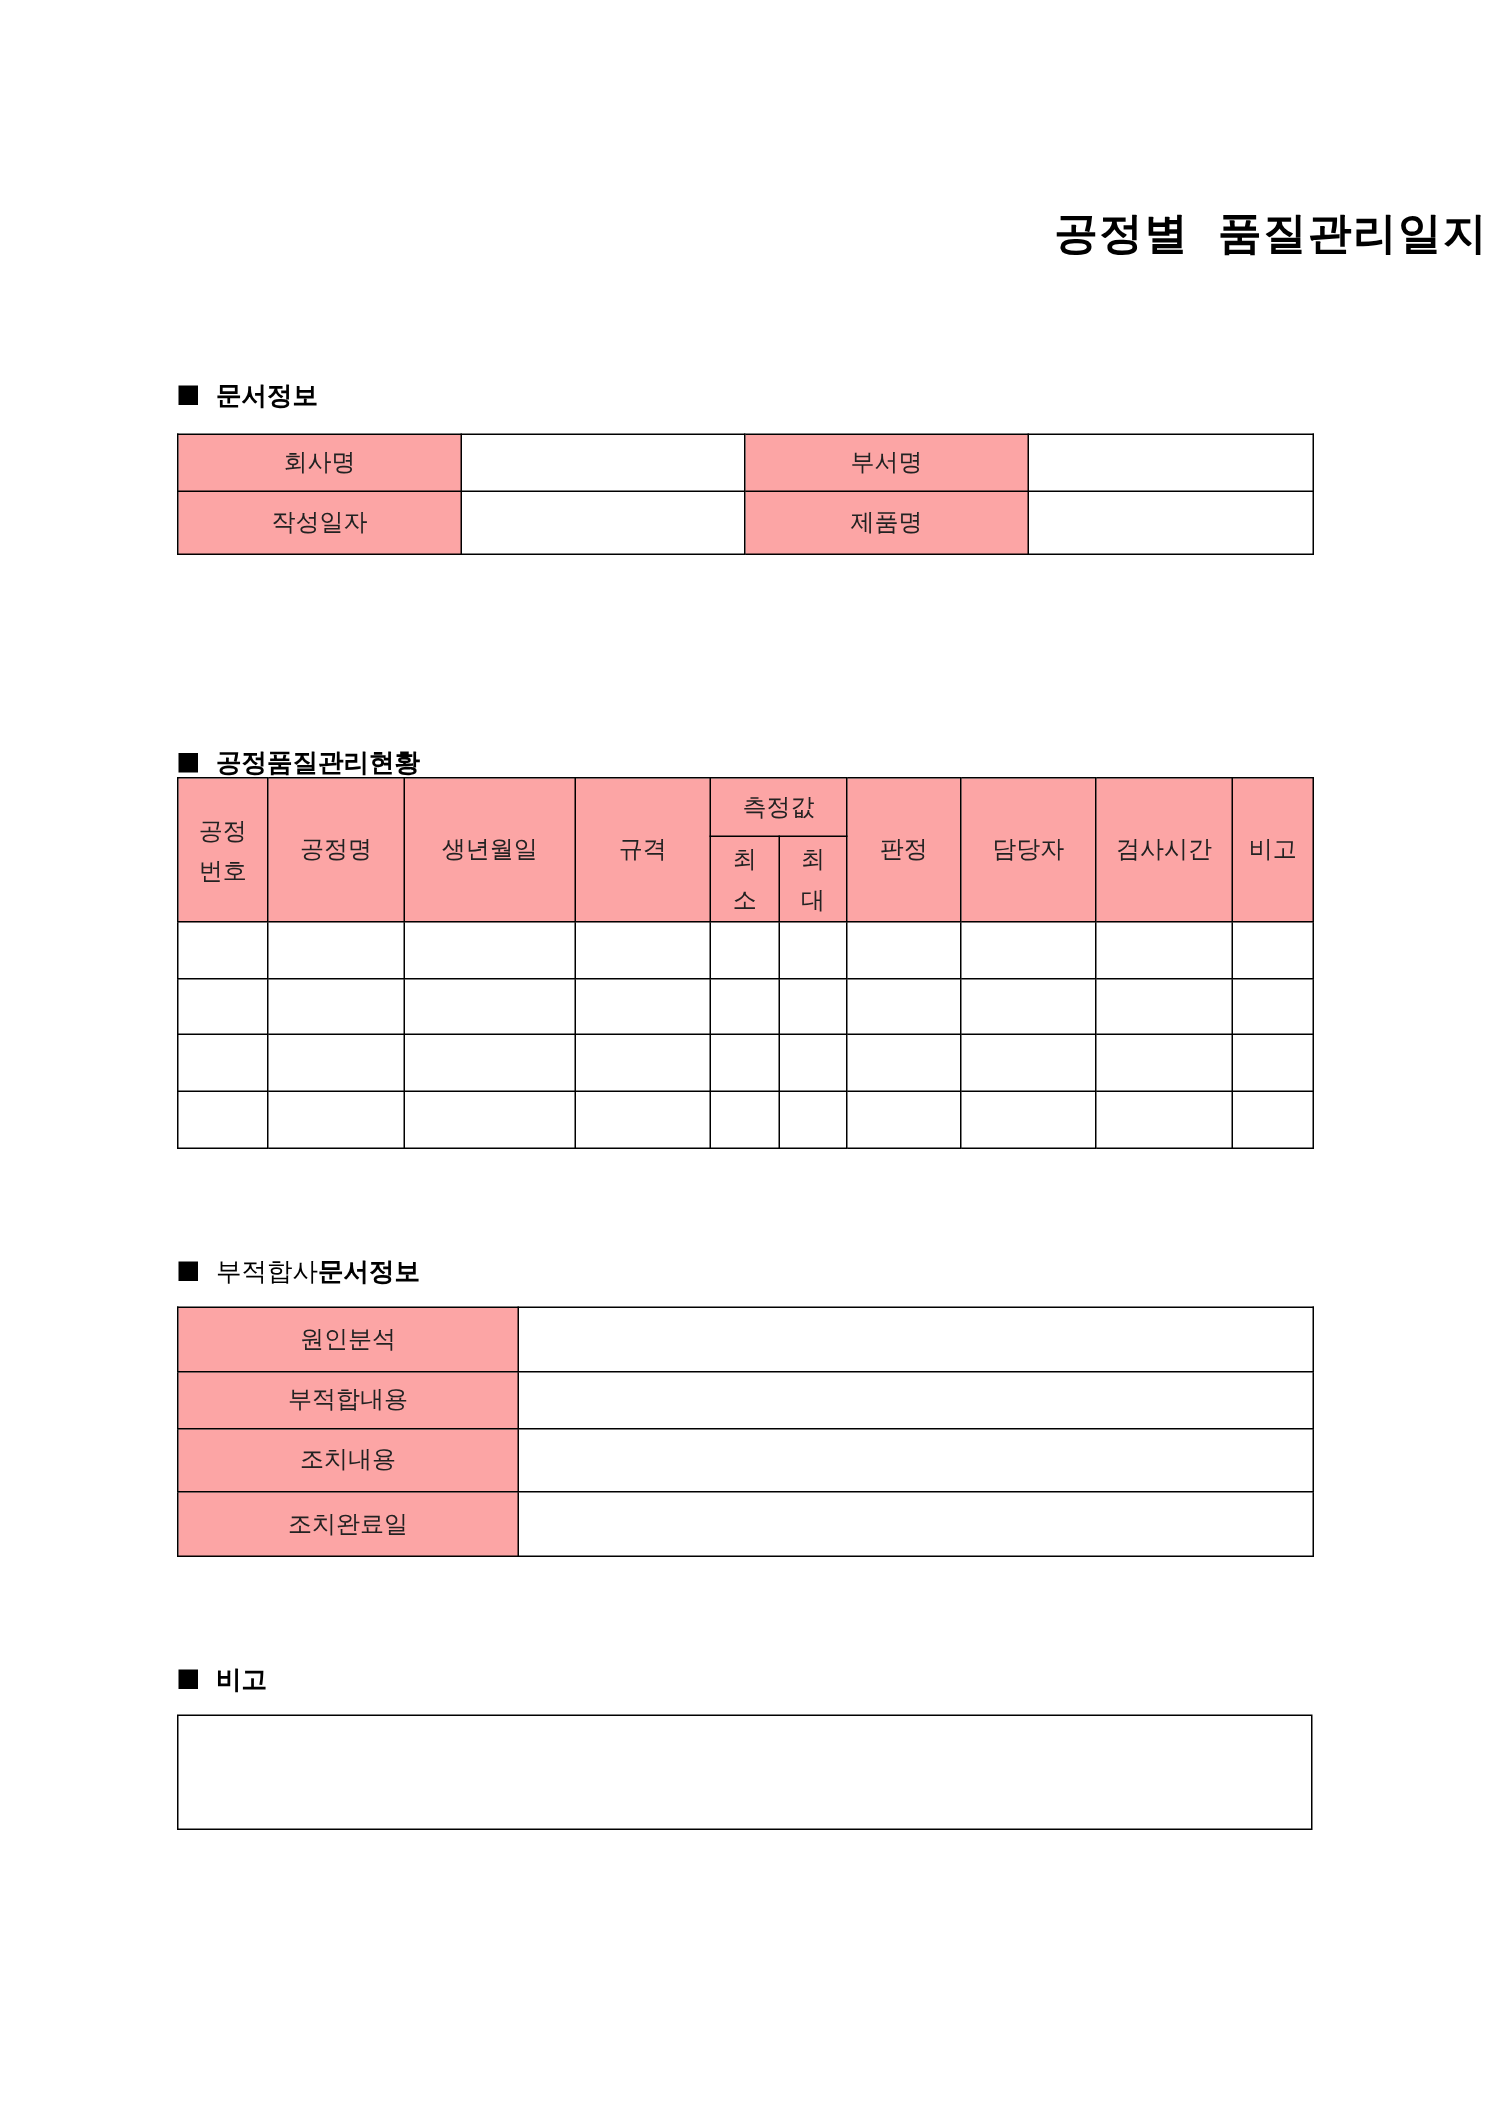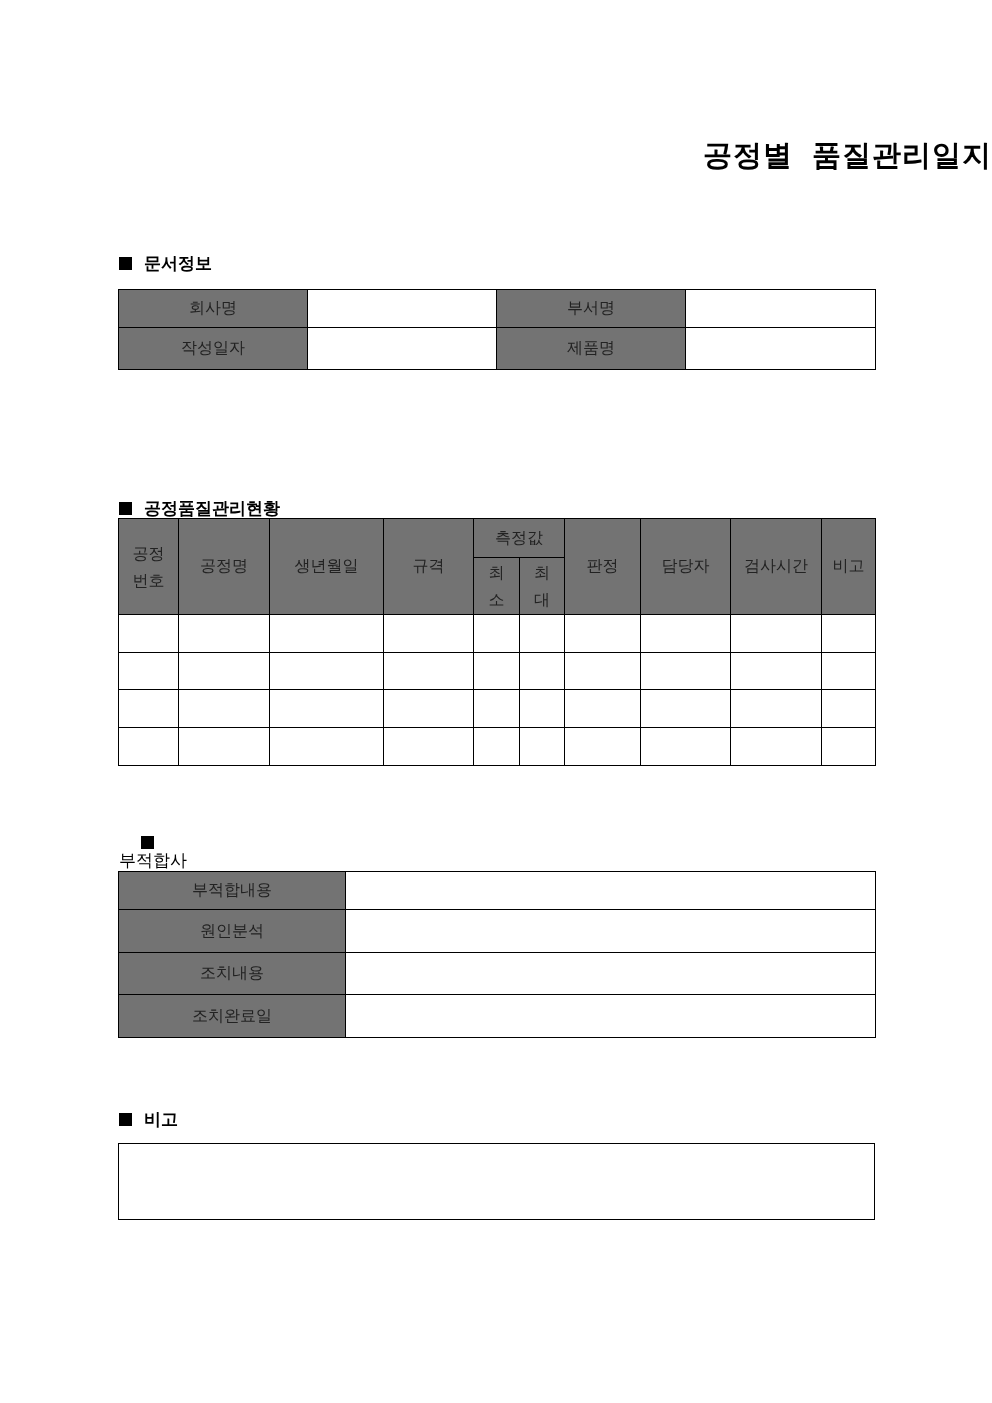--- a/index.html
+++ b/index.html
@@ -25,21 +25,21 @@
     .section-heading .light { font-weight: normal; }
     table {
       position: absolute; left: 118px; width: 757px;
       border-collapse: collapse; table-layout: fixed;
     }
     td, th {
       border: 1.5px solid #000; padding: 0;
       font-size: 16px; font-weight: normal; text-align: center;
       vertical-align: middle; color: #222;
     }
-    .label-cell { background: #737373; }
+    .label-cell { background: #fca5a5; }
     .value-cell { background: #fff; }
     .stack { line-height: 27px; }
     .remarks-box {
       position: absolute; left: 118px; top: 1143px; width: 755px; height: 75px;
       border: 1.5px solid #000;
     }
   </style>
 </head>
 <body>
 
@@ -160,38 +160,38 @@
     <td class="value-cell"></td>
     <td class="value-cell"></td>
     <td class="value-cell"></td>
     <td class="value-cell"></td>
     <td class="value-cell"></td>
     <td class="value-cell"></td>
   </tr>
 </tbody>
   </table>
 
-<div class="section-heading" style="top:836px;flex-direction:column;">
+<div class="section-heading" style="top:836px;">
   <span class="square-bullet"></span>
   <span class="light">부적합사</span>
     <span>문서정보</span>
 </div>
 
 <table style="top:871px;">
   <colgroup>
     <col style="width:227px">
       <col style="width:530px">
   </colgroup>
   <tbody>
-      <tr style="height:38px;">
+      <tr style="height:43px;">
+    <td class="label-cell">원인분석</td>
+    <td class="value-cell"></td>
+  </tr>
+  <tr style="height:38px;">
     <td class="label-cell">부적합내용</td>
-    <td class="value-cell"></td>
-  </tr>
-  <tr style="height:43px;">
-    <td class="label-cell">원인분석</td>
     <td class="value-cell"></td>
   </tr>
   <tr style="height:42px;">
     <td class="label-cell">조치내용</td>
     <td class="value-cell"></td>
   </tr>
   <tr style="height:43px;padding-left:46px;">
     <td class="label-cell">조치완료일</td>
     <td class="value-cell"></td>
   </tr>

